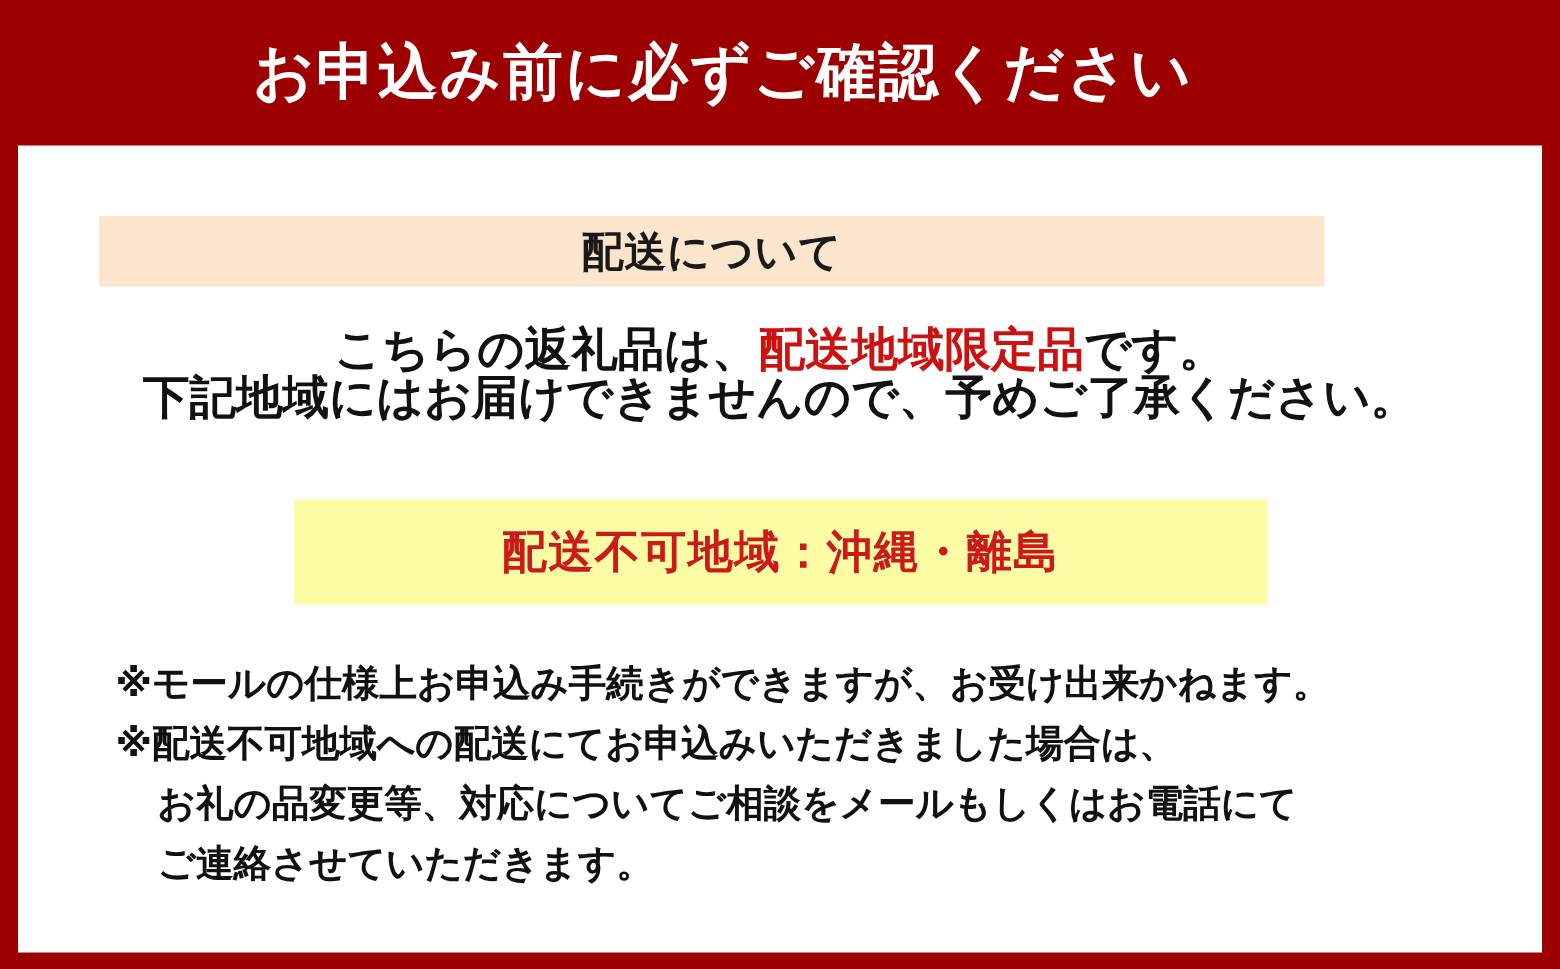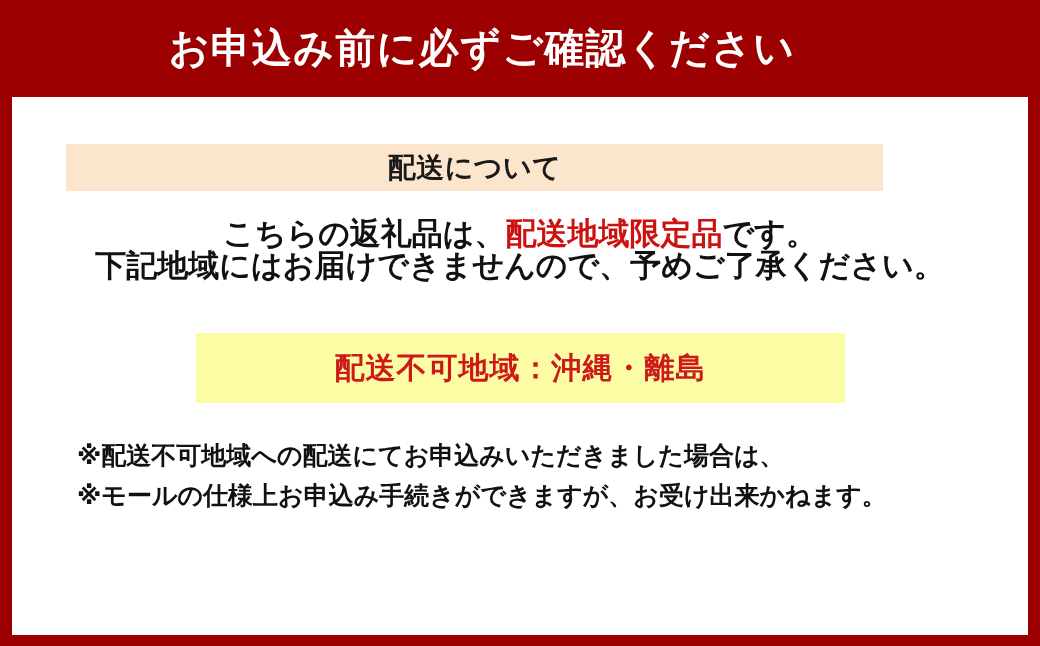--- a/index.html
+++ b/index.html
@@ -144,18 +144,20 @@
       <span>こちらの返礼品は、</span><span class="hl-red">配送地域限定品</span><span>です。</span>
     </div>
 
     <div class="statement statement-2">下記地域にはお届けできませんので、予めご了承ください。</div>
 
     <div class="region-box">
       <div class="region-text">配送不可地域：沖縄・離島</div>
     </div>
 
     <div class="notes">
+      <div class="note-line">※モールの仕様上お申込み手続きができますが、お受け出来かねます。</div>
       <div class="note-line">※配送不可地域への配送にてお申込みいただきました場合は、</div>
-      <div class="note-line">※モールの仕様上お申込み手続きができますが、お受け出来かねます。</div>
+      <div class="note-line indent">お礼の品変更等、対応についてご相談をメールもしくはお電話にて</div>
+      <div class="note-line indent">ご連絡させていただきます。</div>
     </div>
 
   </div>
 </div>
 
 </body></html>

